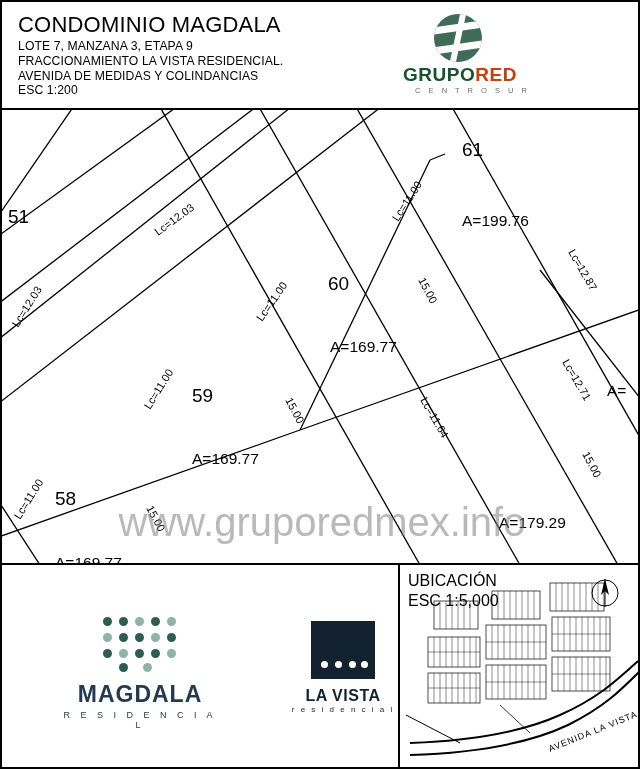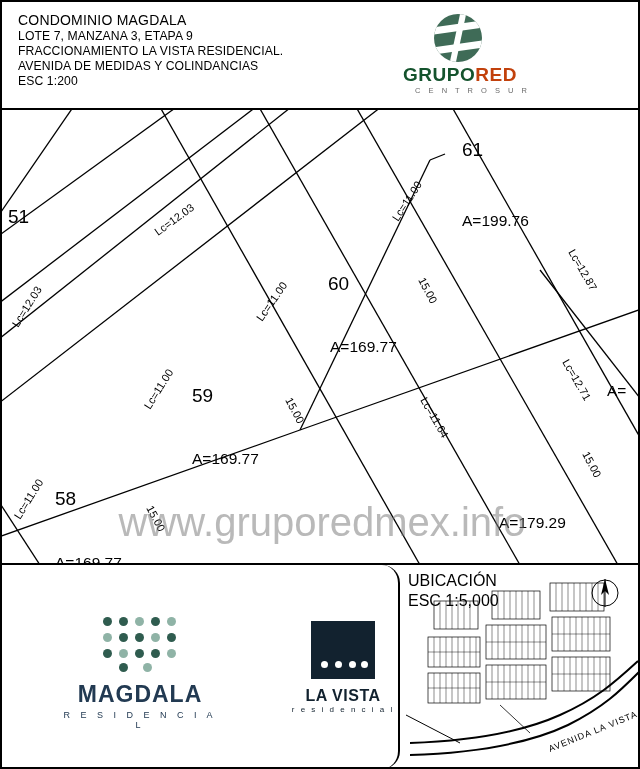--- a/index.html
+++ b/index.html
@@ -26,21 +26,21 @@
     width: 640px; height: 110px;
     border-bottom: 2px solid #000;
     box-sizing: border-box;
   }
   .header-text {
     position: absolute;
     left: 18px; top: 12px;
     line-height: 1.22;
   }
   .title-main {
-    font-size: 14px;
+    font-size: 22px;
     letter-spacing: 0.2px;
     white-space: nowrap;
   }
   .title-sub {
     font-size: 12.2px;
     letter-spacing: 0.1px;
     white-space: nowrap;
   }
 
   .logo-box {
@@ -137,21 +137,20 @@
     pointer-events: none;
   }
 
   
   .brands {
     position: absolute;
     left: 0; top: 565px;
     width: 400px; height: 204px;
     border-right: 2px solid #000;
     box-sizing: border-box;
-    border-radius: 18px;
   }
   .magdala {
     position: absolute;
     left: 60px; top: 50px;
     width: 160px;
     text-align: center;
   }
   .dots-grid {
     position: relative;
     width: 78px; height: 56px;

